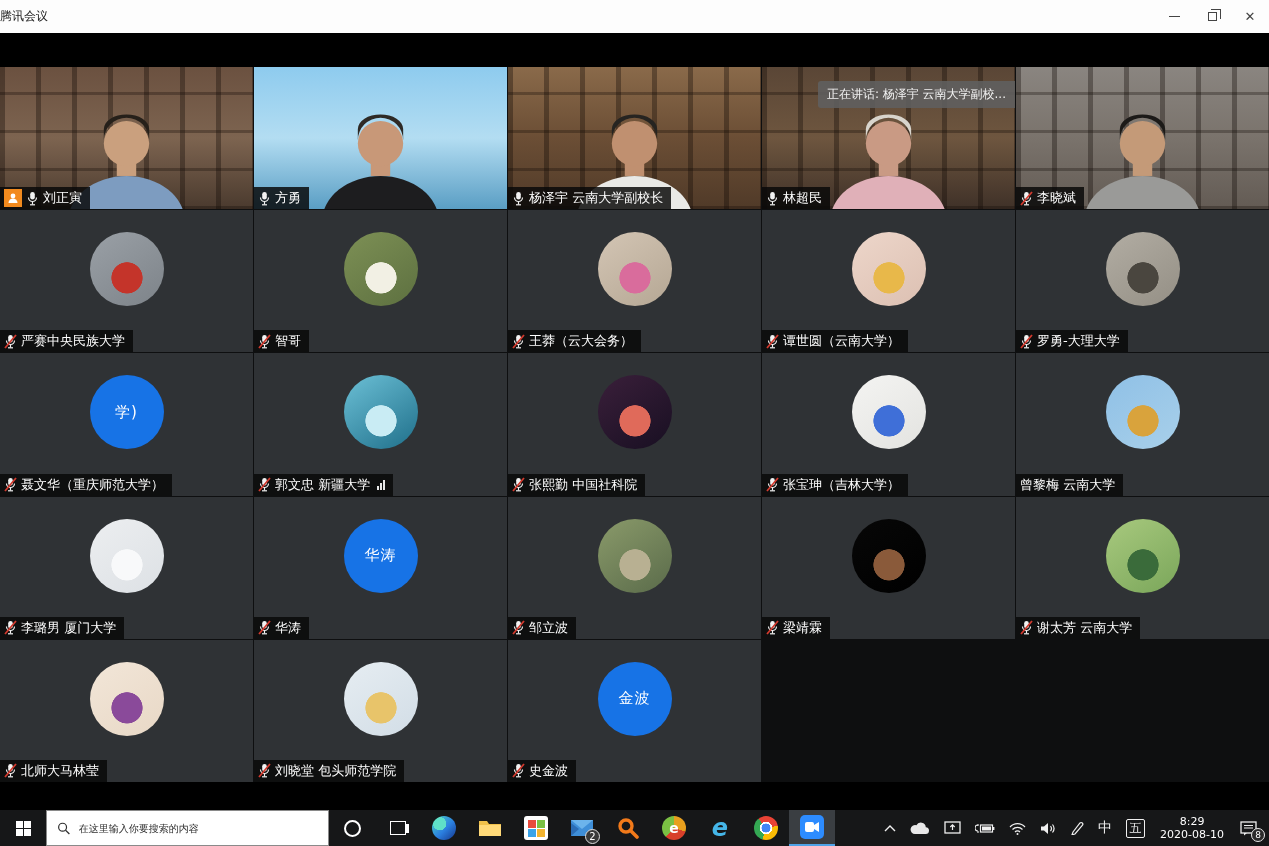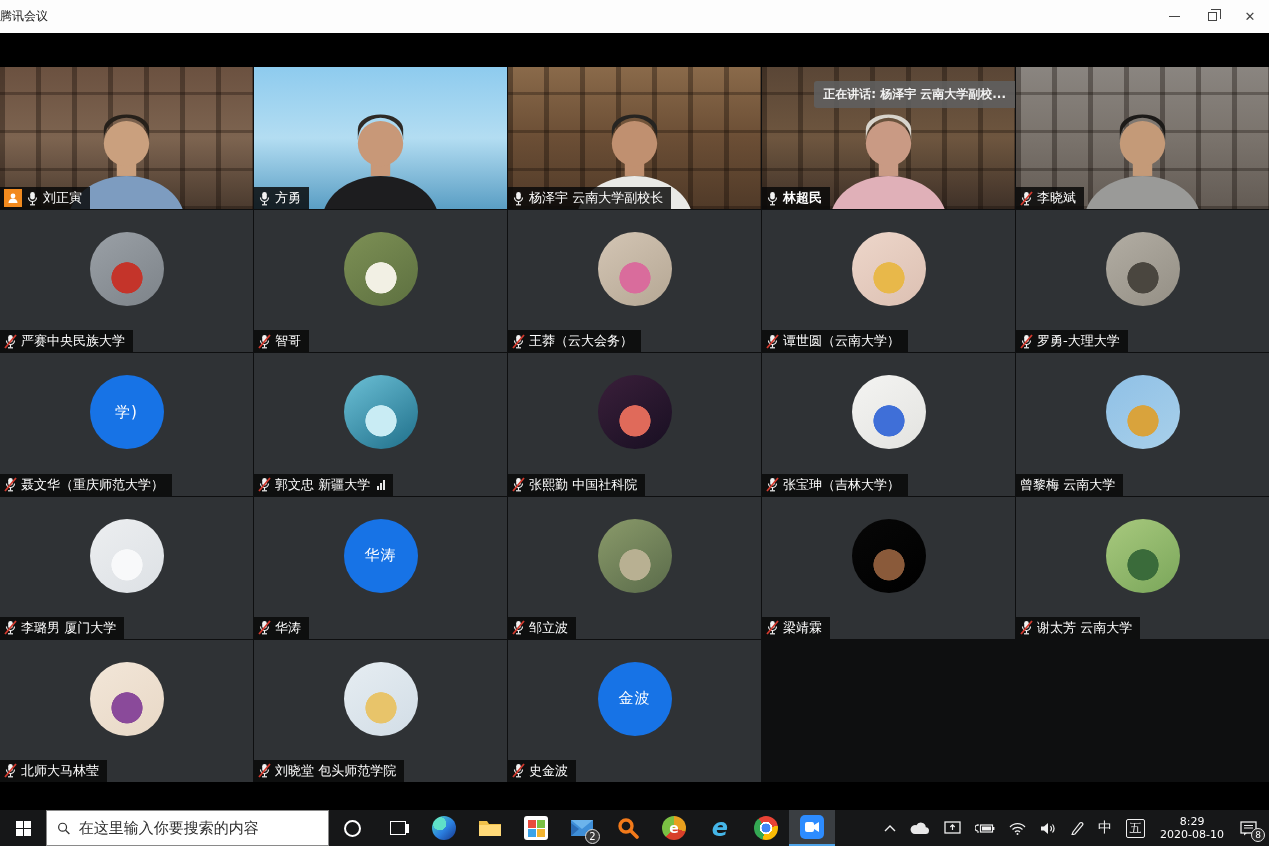--- a/index.html
+++ b/index.html
@@ -41,21 +41,21 @@
   .banner { position:absolute; top:14px; right:0; background:rgba(96,96,96,.88); color:#f2f2f2;
     font-size:12px; padding:5px 9px; border-radius:3px 0 0 3px; max-width:92%; white-space:nowrap; }
 
   
   .taskbar { height:36px; background:#161718; display:flex; align-items:stretch; color:#fff; }
   .tb-btn { width:46px; display:flex; align-items:center; justify-content:center; flex:none; cursor:default; }
   .tb-btn.active-app { background:#3a3e42; border-bottom:2px solid #4ea3e8; }
   .start-glyph { display:grid; grid-template-columns:7px 7px; grid-template-rows:7px 7px; gap:1px; }
   .start-glyph i { background:#fff; }
   .search { width:283px; background:#fff; border:1px solid #8a8a8a; display:flex; align-items:center; gap:8px; padding:0 10px; flex:none; }
-  .search input { border:none; outline:none; width:100%; font-size:15px; color:#111; background:transparent; font-family:inherit; }
+  .search input { border:none; outline:none; width:100%; font-size:10px; color:#111; background:transparent; font-family:inherit; }
   .search input::placeholder { color:#2e2e2e; opacity:1; }
   .cortana-glyph { width:17px; height:17px; border:2px solid #fff; border-radius:50%; }
   .taskview-glyph { width:16px; height:14px; border:1.5px solid #fff; position:relative; }
   .taskview-glyph:before { content:""; position:absolute; right:-4px; top:2px; width:3px; height:9px; background:#fff; }
 
   .appicon { width:24px; height:24px; border-radius:4px; position:relative; display:flex; align-items:center; justify-content:center; }
   .badge { position:absolute; right:-6px; bottom:-4px; width:15px; height:15px; border-radius:50%;
     background:#3a3a3a; border:1px solid #dedede; color:#fff; font-size:10px;
     display:flex; align-items:center; justify-content:center; }
 
@@ -138,21 +138,21 @@
       <div class="label">
         <svg class="mic" viewBox="0 0 13 15">
           <rect x="4.2" y="1" width="4.6" height="7.5" rx="2.3" fill="#f2f2f2"></rect>
           <path d="M2.5 6.5 a4 4 0 0 0 8 0" fill="none" stroke="#f2f2f2" stroke-width="1.2"></path>
           <line x1="6.5" y1="11" x2="6.5" y2="13.5" stroke="#f2f2f2" stroke-width="1.2"></line>
           <line x1="4" y1="13.8" x2="9" y2="13.8" stroke="#f2f2f2" stroke-width="1.2"></line>
         </svg>
         <span>杨泽宇 云南大学副校长</span>
       </div>
     </div>
-    <div class="tile" style="background: repeating-linear-gradient(90deg, rgba(15, 8, 4, 0.35) 0px, rgba(15, 8, 4, 0.35) 5px, rgba(0, 0, 0, 0) 5px, rgba(0, 0, 0, 0) 36px), repeating-linear-gradient(0deg, rgba(15, 8, 4, 0.3) 0px, rgba(15, 8, 4, 0.3) 3px, rgba(0, 0, 0, 0) 3px, rgba(0, 0, 0, 0) 38px), linear-gradient(rgb(90, 70, 54), rgb(110, 86, 63), rgb(63, 49, 40)); font-weight: bold;">
+    <div class="tile" style="background: repeating-linear-gradient(90deg, rgba(15, 8, 4, 0.35) 0px, rgba(15, 8, 4, 0.35) 5px, rgba(0, 0, 0, 0) 5px, rgba(0, 0, 0, 0) 36px), repeating-linear-gradient(0deg, rgba(15, 8, 4, 0.3) 0px, rgba(15, 8, 4, 0.3) 3px, rgba(0, 0, 0, 0) 3px, rgba(0, 0, 0, 0) 38px), linear-gradient(rgb(90, 70, 54), rgb(110, 86, 63), rgb(63, 49, 40));">
       <svg class="person" viewBox="0 0 120 72" preserveAspectRatio="xMidYMax meet">
         <ellipse cx="60" cy="78" rx="36" ry="28" fill="#e0b0b8"></ellipse>
         <rect x="54" y="38" width="12" height="12" fill="#c99a84"></rect>
         <circle cx="60" cy="30" r="14" fill="#c99a84"></circle>
         <path d="M46 28 a14 14 0 0 1 28 0 l0 -7 a14 9 0 0 0 -28 0 z" fill="#d8d4cc"></path>
       </svg>
       <div class="banner">正在讲话: 杨泽宇 云南大学副校...</div>
       <div class="label">
         <svg class="mic" viewBox="0 0 13 15">
           <rect x="4.2" y="1" width="4.6" height="7.5" rx="2.3" fill="#f2f2f2"></rect>

